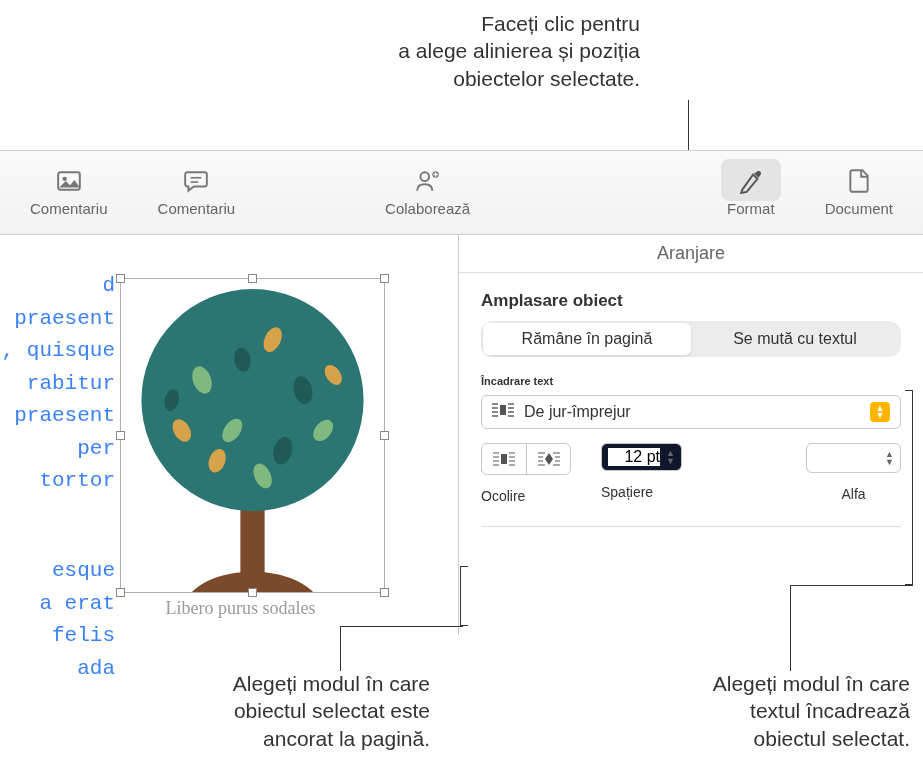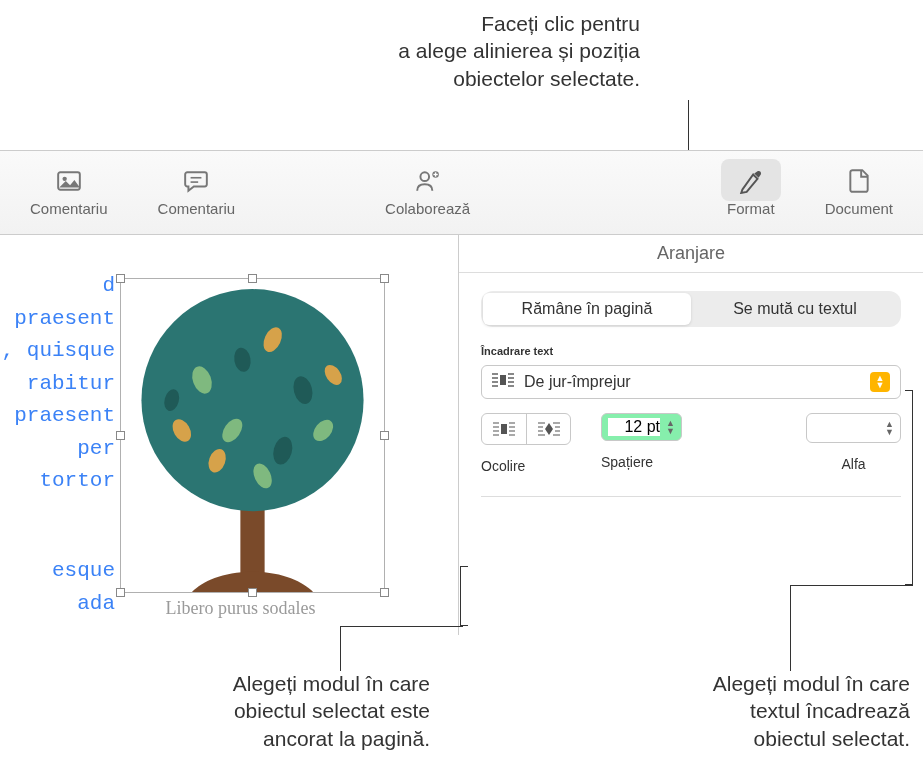--- a/index.html
+++ b/index.html
@@ -219,21 +219,21 @@
       color: #555;
     }
     .mini-btn + .mini-btn { border-left: 1px solid #c8c8c8; }
     .small-label { font-size: 14px; color: #333; margin-top: 13px; }
     .stepper {
       display: flex;
       align-items: center;
       border: 1px solid #c8c8c8;
       border-radius: 6px;
       padding: 4px 6px;
-      background: #86efac;
+      background: #0f172a;
     }
     .stepper input {
       border: none;
       width: 52px;
       font-size: 16px;
       text-align: right;
       outline: none;
     }
     .stepper .arrows, .alpha-box .arrows {
       display: flex;
@@ -328,20 +328,21 @@
   <div class="doc-text text-col-left">
     <div>d praesent</div>
     <div>, quisque</div>
     <div>rabitur</div>
     <div>praesent</div>
     <div>per</div>
     <div>tortor</div>
   </div>
   <div class="doc-text text-col-bottom">
     <div>esque</div>
+    <div>a erat felis</div>
     <div>ada</div>
   </div>
 
   <div class="selected-image">
     <svg class="tree-svg" viewBox="0 0 260 310">
       <rect x="118" y="190" width="24" height="110" fill="#7a4a2a"></rect>
       <path d="M130 290 C100 290 80 300 70 310 L190 310 C180 300 160 290 130 290 Z" fill="#7a4a2a"></path>
       <circle cx="130" cy="120" r="110" fill="#2b7572"></circle>
       <ellipse cx="80" cy="100" rx="9" ry="14" fill="#7fb97f" transform="rotate(-20 80 100)"></ellipse>
       <ellipse cx="150" cy="60" rx="8" ry="13" fill="#d6a24a" transform="rotate(25 150 60)"></ellipse>
@@ -366,20 +367,21 @@
     <div class="handle h-br"></div>
   </div>
   <div class="caption">Libero purus sodales</div>
 </div>
 
 <div class="inspector">
   <div class="inspector-tabs">
     <span>Aranjare</span>
   </div>
   <div class="inspector-body">
+    <div class="section-label">Amplasare obiect</div>
     <div class="seg-control">
       <div class="seg-btn active"><span>Rămâne în pagină</span></div>
       <div class="seg-btn"><span>Se mută cu textul</span></div>
     </div>
 
     <div class="sub-label">Încadrare text</div>
     <div class="popup-select">
       <span class="sel-icon">
         <svg width="22" height="16" viewBox="0 0 22 16">
             <rect x="8" y="3" width="6" height="10" fill="#555"></rect>

